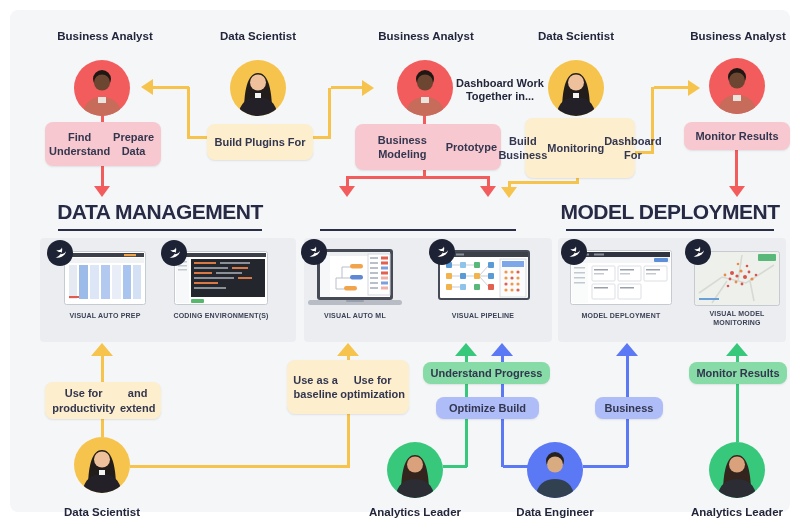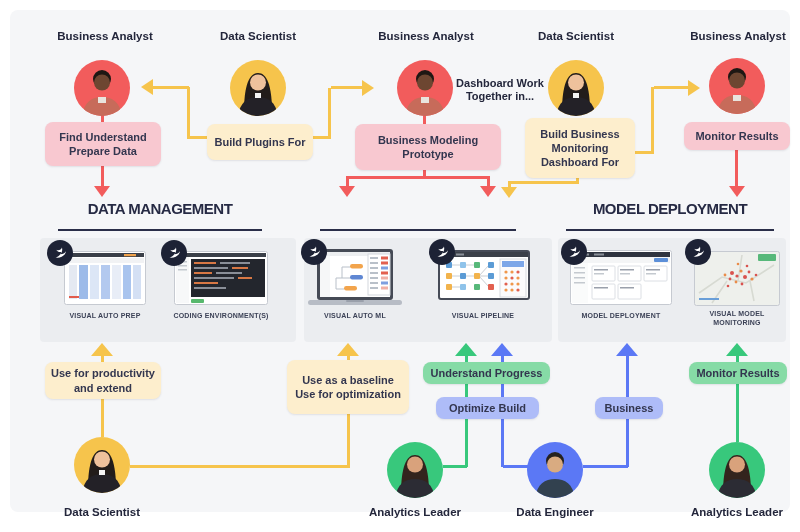--- a/index.html
+++ b/index.html
@@ -5,42 +5,42 @@
   html,body{margin:0;padding:0;background:#ffffff;}
   .canvas{position:relative;width:800px;height:532px;background:#ffffff;overflow:hidden;
           font-family:"Liberation Sans",sans-serif;}
   .board{position:absolute;left:10px;top:10px;width:780px;height:502px;background:var(--board-bg,#f5f6f8);border-radius:8px;}
   .role-label{position:absolute;text-align:center;font-size:11.5px;font-weight:bold;color:#23263b;}
   .avatar{position:absolute;width:56px;height:56px;border-radius:50%;overflow:hidden;z-index:3;}
   .av-red{background:var(--red,#f25c5c);}
   .av-yellow{background:var(--yellow,#f6c44c);}
   .av-green{background:var(--green,#38c87c);}
   .av-blue{background:var(--blue,#5b78f5);}
-  .bubble{position:absolute;z-index:4;border-radius:8px;display:flex;flex-direction:column;justify-content:center;
+  .bubble{position:absolute;z-index:4;border-radius:8px;display:flex;flex-direction:row;justify-content:center;
           align-items:center;text-align:center;font-weight:bold;color:#33364f;font-size:11px;line-height:1.3;
           box-shadow:0 1px 2px rgba(40,40,60,.10);padding:2px 4px;box-sizing:border-box;}
   .bg-pink{background:var(--pink-bg,#f8c8d0);}
   .bg-cream{background:var(--cream-bg,#fdeecd);}
   .bg-green{background:var(--green-bg,#86dba6);}
   .bg-peri{background:var(--periwinkle-bg,#aebcf8);}
   .note{position:absolute;text-align:center;font-size:11px;font-weight:bold;color:#23263b;line-height:1.2;z-index:4;}
   .line{position:absolute;z-index:1;}
   .c-red{background:var(--red,#f25c5c);}
   .c-yellow{background:var(--yellow,#f6c44c);}
   .c-green{background:var(--green,#38c87c);}
   .c-blue{background:var(--blue,#5b78f5);}
   .ah{position:absolute;width:0;height:0;z-index:2;}
   .ah-down-red{border-left:8px solid transparent;border-right:8px solid transparent;border-top:11px solid var(--red,#f25c5c);}
   .ah-down-yellow{border-left:8px solid transparent;border-right:8px solid transparent;border-top:11px solid var(--yellow,#f6c44c);}
   .ah-left-yellow{border-top:8px solid transparent;border-bottom:8px solid transparent;border-right:12px solid var(--yellow,#f6c44c);}
   .ah-right-yellow{border-top:8px solid transparent;border-bottom:8px solid transparent;border-left:12px solid var(--yellow,#f6c44c);}
   .ah-up-yellow{border-left:11px solid transparent;border-right:11px solid transparent;border-bottom:13px solid var(--yellow,#f6c44c);}
   .ah-up-green{border-left:11px solid transparent;border-right:11px solid transparent;border-bottom:13px solid var(--green,#38c87c);}
   .ah-up-blue{border-left:11px solid transparent;border-right:11px solid transparent;border-bottom:13px solid var(--blue,#5b78f5);}
-  .section-title{position:absolute;text-align:center;font-size:15px;font-weight:bold;letter-spacing:-0.5px;
+  .section-title{position:absolute;text-align:center;font-size:21px;font-weight:bold;letter-spacing:-0.5px;
                  color:var(--navy,#262a44);z-index:2;white-space:nowrap;}
   .underline{position:absolute;height:2px;background:#2a2e49;z-index:2;}
   .panel{position:absolute;background:var(--panel-bg,#ebedf0);border-radius:4px;z-index:0;}
   .thumb{position:absolute;z-index:1;}
   .badge{position:absolute;width:26px;height:26px;border-radius:50%;background:#1d2235;z-index:3;
          display:flex;align-items:center;justify-content:center;}
   .tool-label{position:absolute;text-align:center;font-size:7px;font-weight:bold;letter-spacing:.2px;
               color:#3c4257;z-index:2;line-height:1.25;}
   .tool-label span{display:block;}
   .bline{display:block;}
@@ -391,21 +391,21 @@
     <div class="line c-blue" style="left:491px;top:345px;width:3px;height:112px;"></div>
     <div class="line c-blue" style="left:493px;top:455px;width:25px;height:3px;"></div>
 
     <div class="ah ah-up-blue" style="left:606px;top:333px;"></div>
     <div class="line c-blue" style="left:616px;top:345px;width:3px;height:112px;"></div>
     <div class="line c-blue" style="left:573px;top:455px;width:45px;height:3px;"></div>
 
     <div class="ah ah-up-green" style="left:716px;top:333px;"></div>
     <div class="line c-green" style="left:726px;top:345px;width:3px;height:87px;"></div>
 
-    <div class="bubble bg-cream" style="left:35px;top:352px;width:116px;height:37px;">
+    <div class="bubble bg-cream" style="left:35px;top:372px;width:116px;height:37px;">
       <span>Use for productivity</span>
       <span>and extend</span>
     </div>
     <div class="bubble bg-cream" style="left:277px;top:350px;width:122px;height:54px;">
       <span>Use as a baseline</span>
       <span>Use for optimization</span>
     </div>
     <div class="bubble bg-green" style="left:413px;top:352px;width:127px;height:22px;">
       <span>Understand Progress</span>
     </div>

